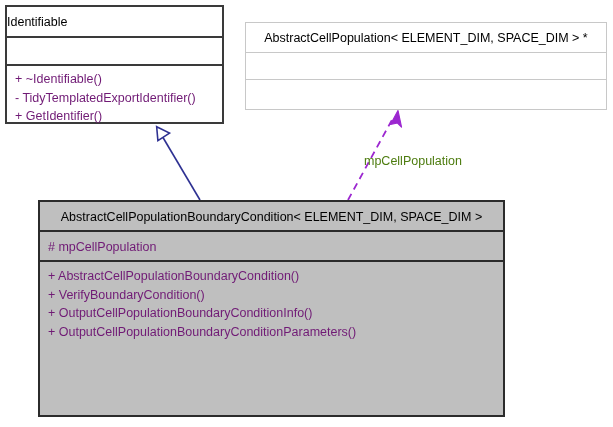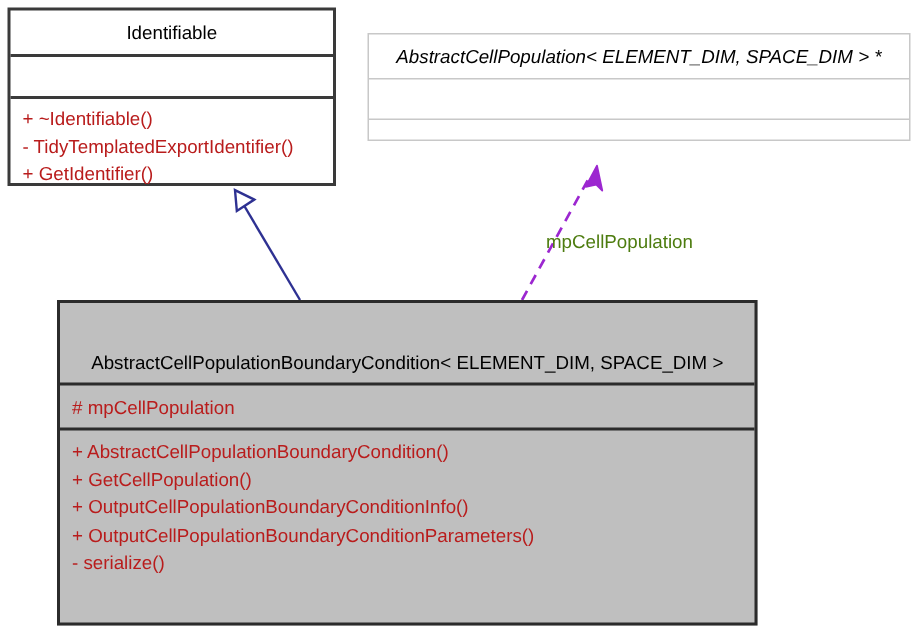--- a/index.html
+++ b/index.html
@@ -36,42 +36,41 @@
     height: 119px;
     background: #ffffff;
     border: 2px solid #3a3a3a;
   }
   .box-identifiable .sect {
     box-sizing: border-box;
   }
   .box-identifiable .sect-title {
     height: 31px;
     line-height: 31px;
-    text-align: center;
+    text-align: left;
     font-size: 12.5px;
     color: #000000;
     border-bottom: 2px solid #3a3a3a;
   }
   .box-identifiable .sect-attrs {
     height: 28px;
     border-bottom: 2px solid #3a3a3a;
   }
   .box-identifiable .sect-ops {
     padding: 4px 0 0 0;
   }
 
   
   .box-acp {
     left: 245px;
     top: 22px;
     width: 362px;
-    height: 72px;
+    height: 88px;
     background: #ffffff;
     border: 1px solid #c8c8c8;
-    font-style: italic;
   }
   .box-acp .sect-title {
     height: 30px;
     line-height: 30px;
     text-align: center;
     font-size: 12.5px;
     color: #000000;
     border-bottom: 1px solid #c8c8c8;
     box-sizing: border-box;
   }
@@ -95,39 +94,38 @@
     border: 2px solid #2b2b2b;
   }
   .box-main .sect-title {
     height: 30px;
     line-height: 30px;
     text-align: center;
     font-size: 12.5px;
     color: #000000;
     border-bottom: 2px solid #2b2b2b;
     box-sizing: border-box;
-    margin-top: 25px;
   }
   .box-main .sect-attrs {
     height: 30px;
     border-bottom: 2px solid #2b2b2b;
     box-sizing: border-box;
     padding-left: 8px;
   }
   .box-main .sect-attrs .member {
     line-height: 30px;
   }
   .box-main .sect-ops {
     padding: 5px 0 0 8px;
     box-sizing: border-box;
   }
 
   .member {
     font-size: 12.5px;
-    color: #b91c1c;
+    color: #701a75;
     line-height: 18.5px;
     white-space: nowrap;
   }
   .box-identifiable .sect-ops .member {
     padding-left: 8px;
   }
 
   .edge-label {
     position: absolute;
     font-size: 12.5px;
@@ -182,22 +180,21 @@
     <div class="sect sect-ops"></div>
   </div>
 
   <div class="uml-box box-main">
     <div class="sect sect-title">AbstractCellPopulationBoundaryCondition&lt; ELEMENT_DIM, SPACE_DIM &gt;</div>
     <div class="sect sect-attrs">
       <div class="member"># mpCellPopulation</div>
     </div>
     <div class="sect sect-ops">
       <div class="member">+ AbstractCellPopulationBoundaryCondition()</div>
-      <div class="member">+ GetCellPopulation()</div>
+      <div class="member">+ VerifyBoundaryCondition()</div>
       <div class="member">+ OutputCellPopulationBoundaryConditionInfo()</div>
       <div class="member">+ OutputCellPopulationBoundaryConditionParameters()</div>
-      <div class="member">- serialize()</div>
     </div>
   </div>
 
   <div class="edge-label label-mpcellpopulation">mpCellPopulation</div>
 
 </div>
 
 </body></html>

